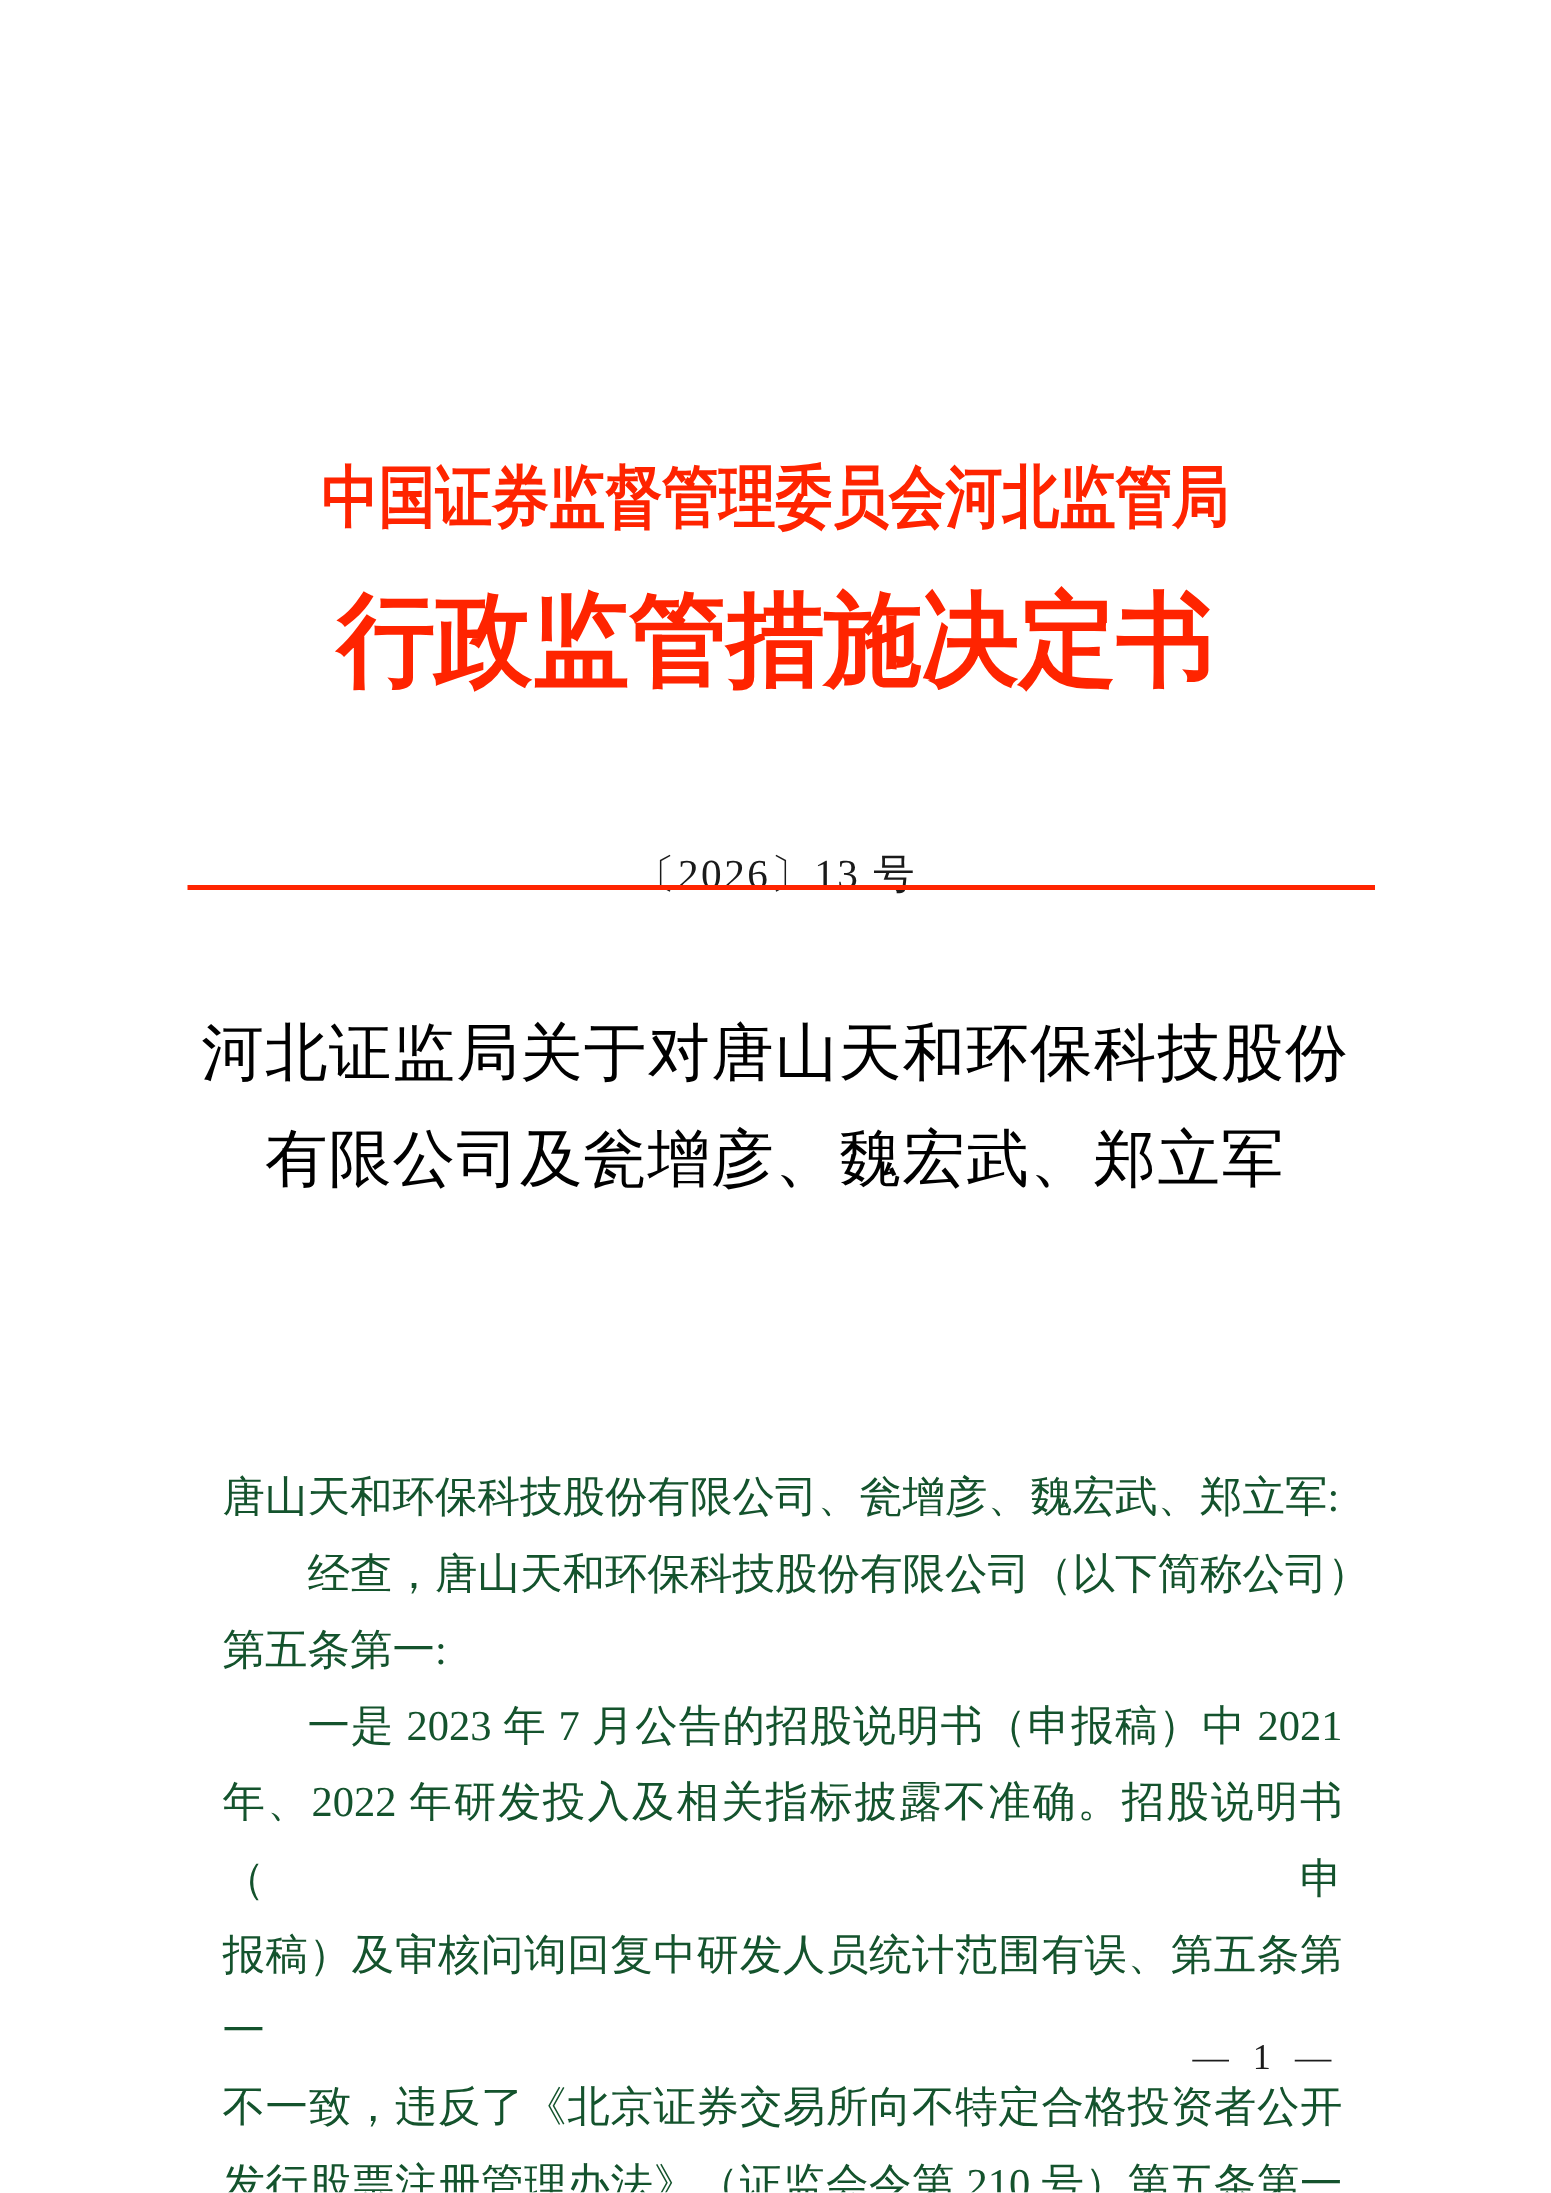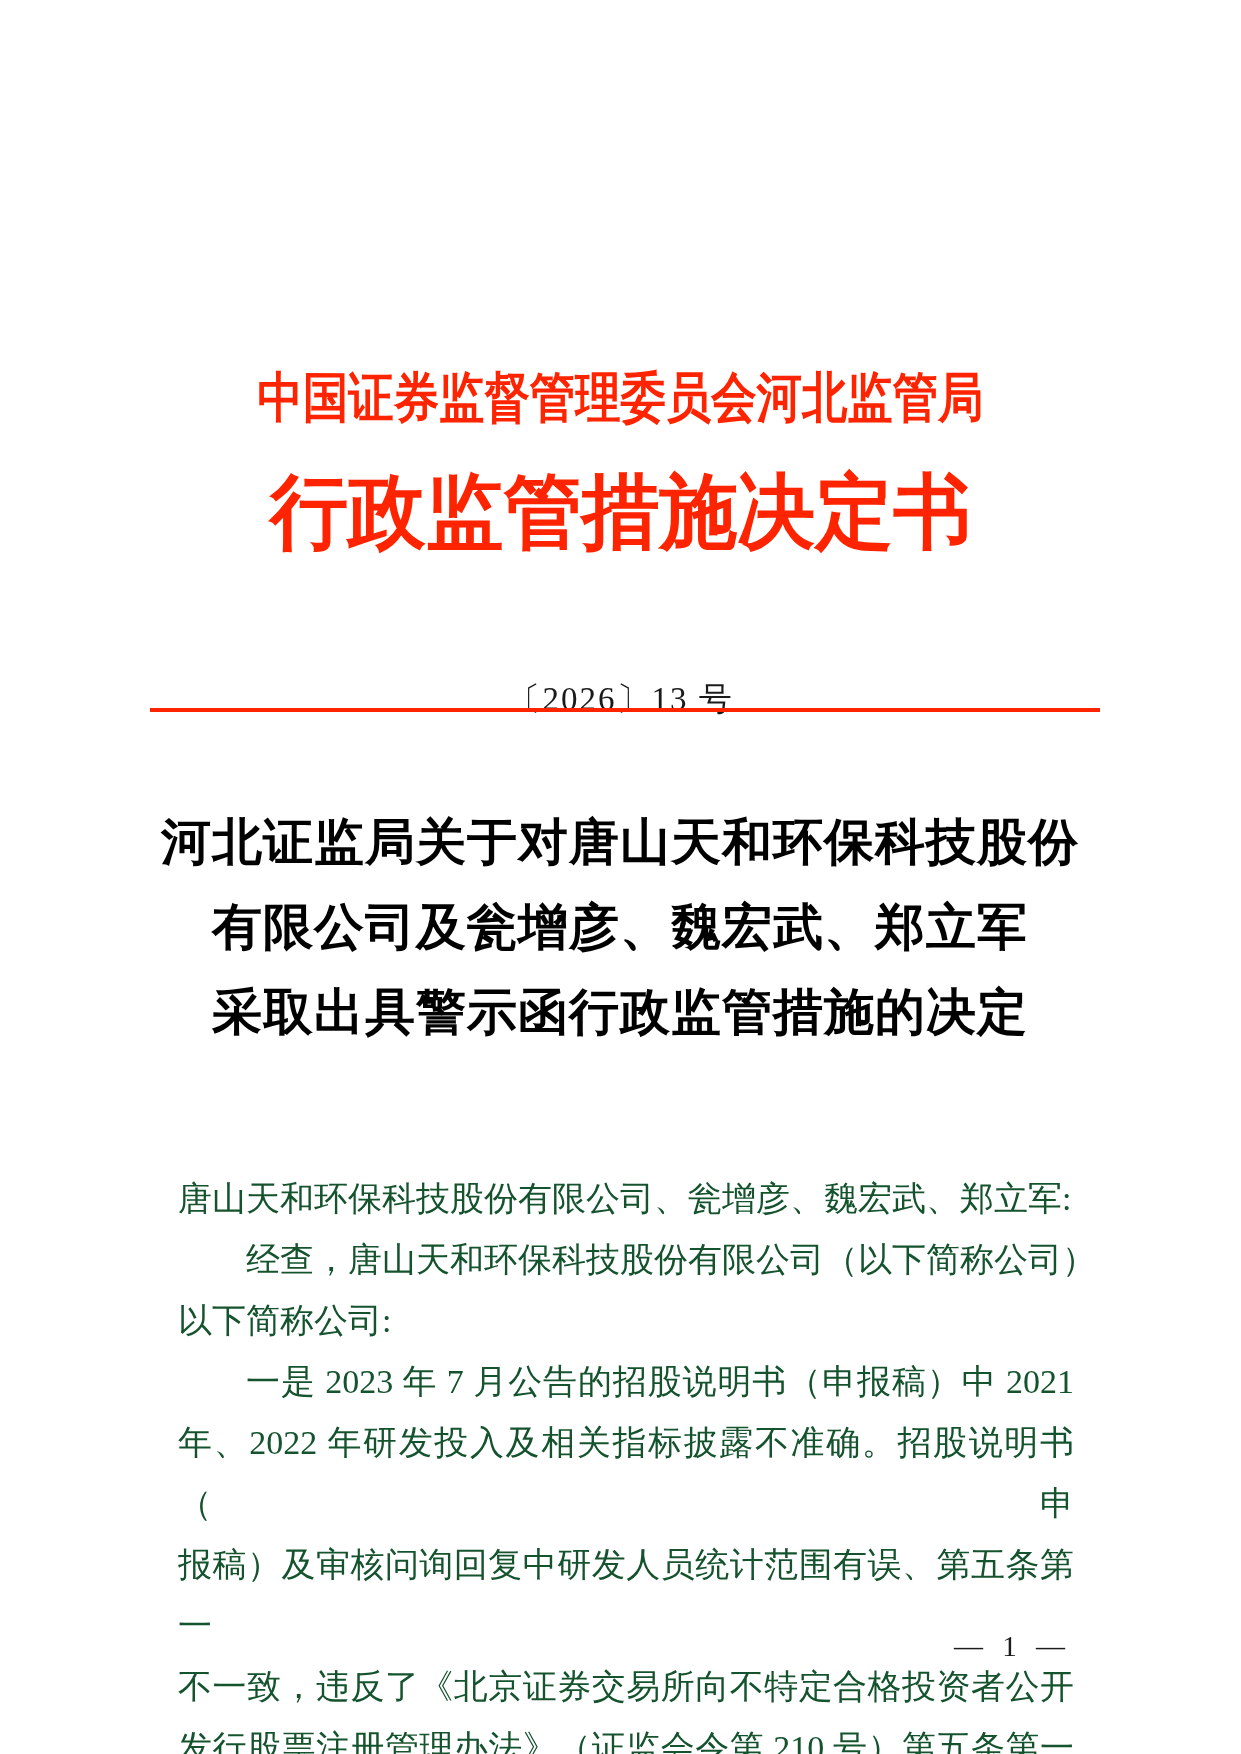--- a/index.html
+++ b/index.html
@@ -67,21 +67,21 @@
   }
 
   
   .decision-title {
     position: absolute;
     top: 800px;
     left: 145px;
     width: 950px;
     text-align: center;
     color: #000000;
-    font-weight: bold;
+    font-weight: normal;
     font-size: 50px;
     line-height: 85px;
     letter-spacing: 1px;
     white-space: nowrap;
   }
 
   
   .doc-body {
     position: absolute;
     top: 1168px;
@@ -118,27 +118,26 @@
 
   <div class="doc-type-title">行政监管措施决定书</div>
 
   <div class="doc-number">〔2026〕13 号</div>
 
   <div class="red-divider"></div>
 
   <div class="decision-title">
     <div>河北证监局关于对唐山天和环保科技股份</div>
     <div>有限公司及瓮增彦、魏宏武、郑立军</div>
-    <div>采取出具警示函行政监管措施的决定</div>
   </div>
 
   <div class="doc-body">
     <div class="body-line">唐山天和环保科技股份有限公司、瓮增彦、魏宏武、郑立军:</div>
     <div class="body-line indent">经查，唐山天和环保科技股份有限公司（以下简称公司）</div>
-    <div class="body-line">以下简称公司:</div>
+    <div class="body-line">第五条第一:</div>
     <div class="body-line indent jlast">一是 2023 年 7 月公告的招股说明书（申报稿）中 2021</div>
     <div class="body-line jlast">年、2022 年研发投入及相关指标披露不准确。招股说明书（申</div>
     <div class="body-line jlast">报稿）及审核问询回复中研发人员统计范围有误、第五条第一</div>
     <div class="body-line jlast">不一致，违反了《北京证券交易所向不特定合格投资者公开</div>
     <div class="body-line jlast">发行股票注册管理办法》（证监会令第 210 号）第五条第一</div>
   </div>
 
   <div class="page-number">— 1 —</div>
 
 </div>

